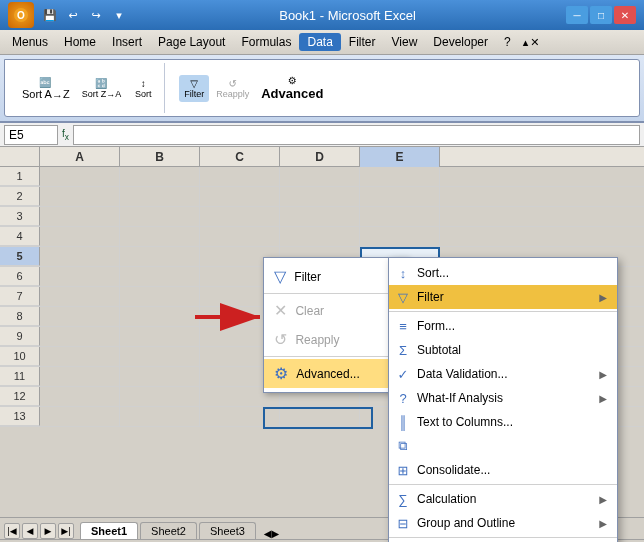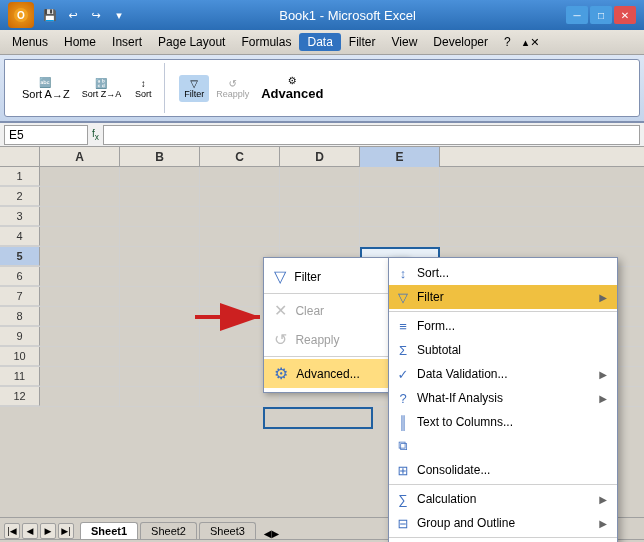--- a/index.html
+++ b/index.html
@@ -101,21 +101,21 @@
     .formula-bar {
       background: #f0f0f0;
       border-bottom: 1px solid #a0a0a0;
       height: 24px;
       display: flex;
       align-items: center;
       padding: 0 4px;
       gap: 4px;
     }
     .cell-ref {
-      width: 84px; height: 20px;
+      width: 54px; height: 20px;
       border: 1px solid #a0a0a0;
       background: white;
       padding: 1px 4px;
       font-size: 12px;
     }
     .formula-divider { color: #14532d; font-size: 10px; }
     .formula-input {
       flex: 1; height: 20px;
       border: 1px solid #a0a0a0;
       background: white;
@@ -478,20 +478,28 @@
             <div class="grid-cell"></div>
         </div>
         <div class="grid-row">
           <div class="row-header-cell">12</div>
           <div class="grid-cell"></div>
             <div class="grid-cell"></div>
             <div class="grid-cell"></div>
             <div class="grid-cell"></div>
             <div class="grid-cell"></div>
         </div>
+        <div class="grid-row">
+          <div class="row-header-cell">13</div>
+          <div class="grid-cell"></div>
+            <div class="grid-cell"></div>
+            <div class="grid-cell"></div>
+            <div class="grid-cell"></div>
+            <div class="grid-cell"></div>
+        </div>
       </div>
     </div>
   </div>
 
   <svg class="red-arrow" width="80" height="40" viewBox="0 0 80 40">
     <defs>
       <marker id="arrowhead" markerWidth="10" markerHeight="7" refX="10" refY="3.5" orient="auto">
         <polygon points="0 0, 10 3.5, 0 7" fill="#cc2020"></polygon>
       </marker>
     </defs>

